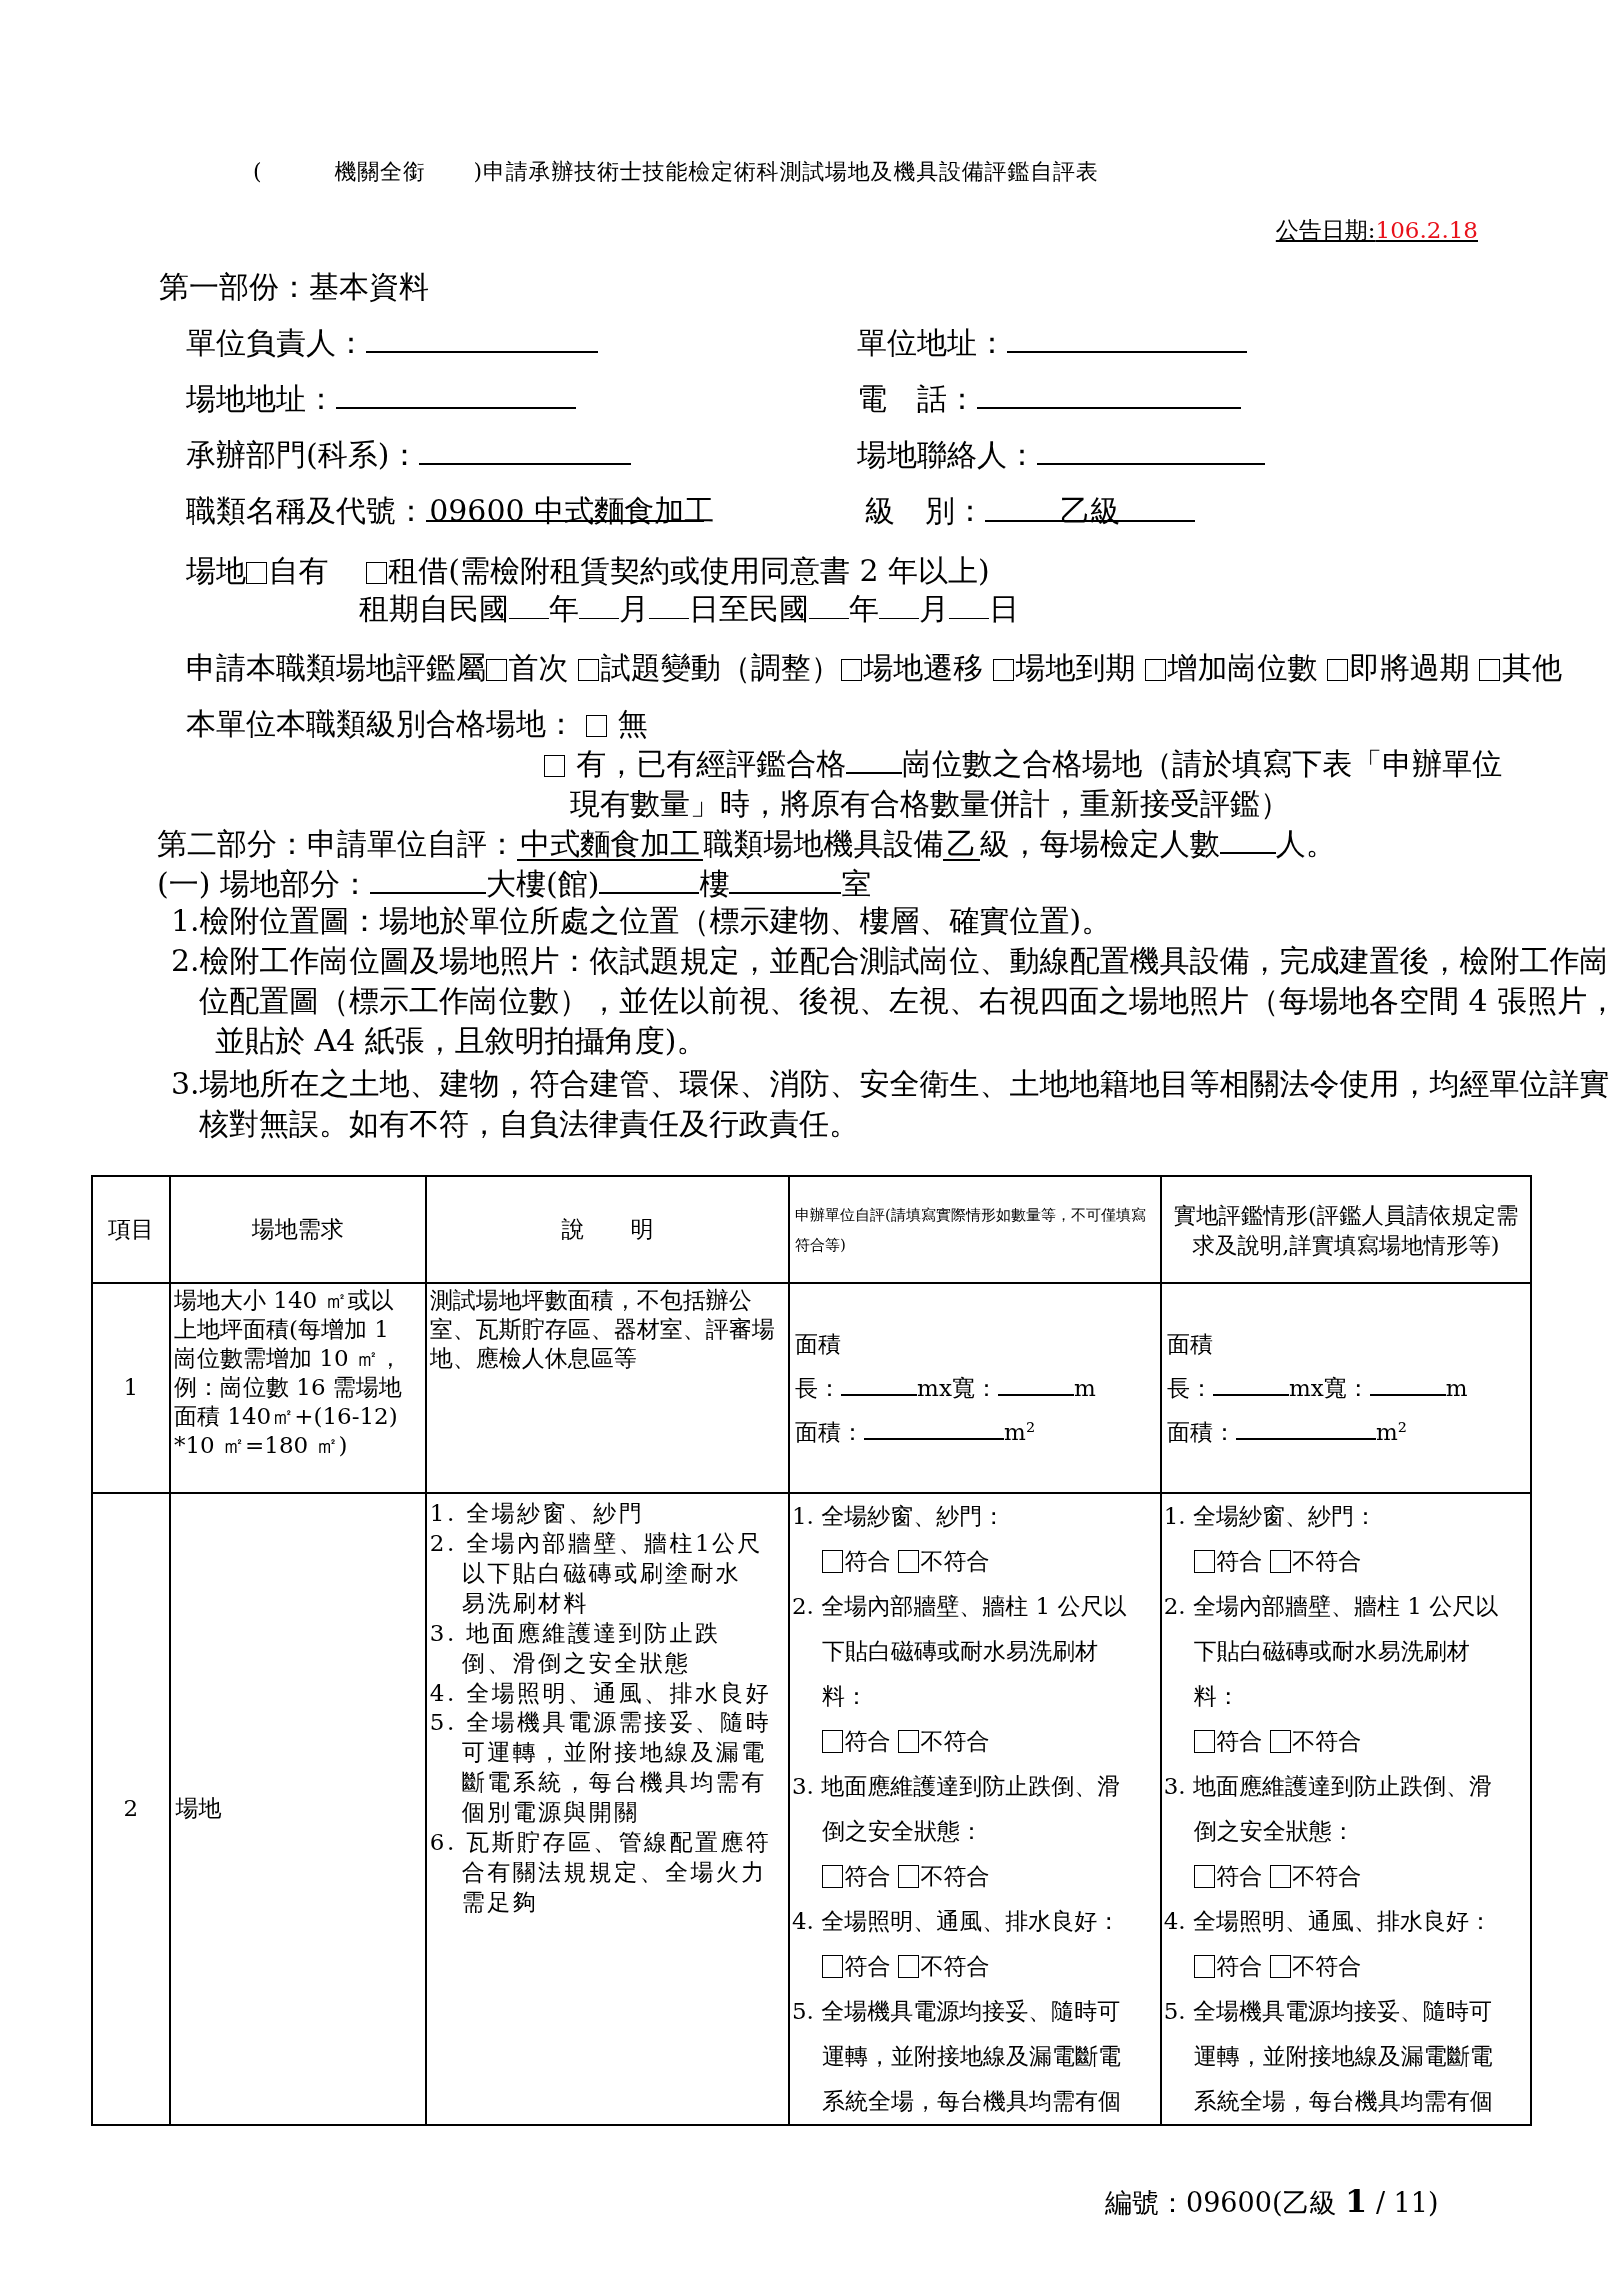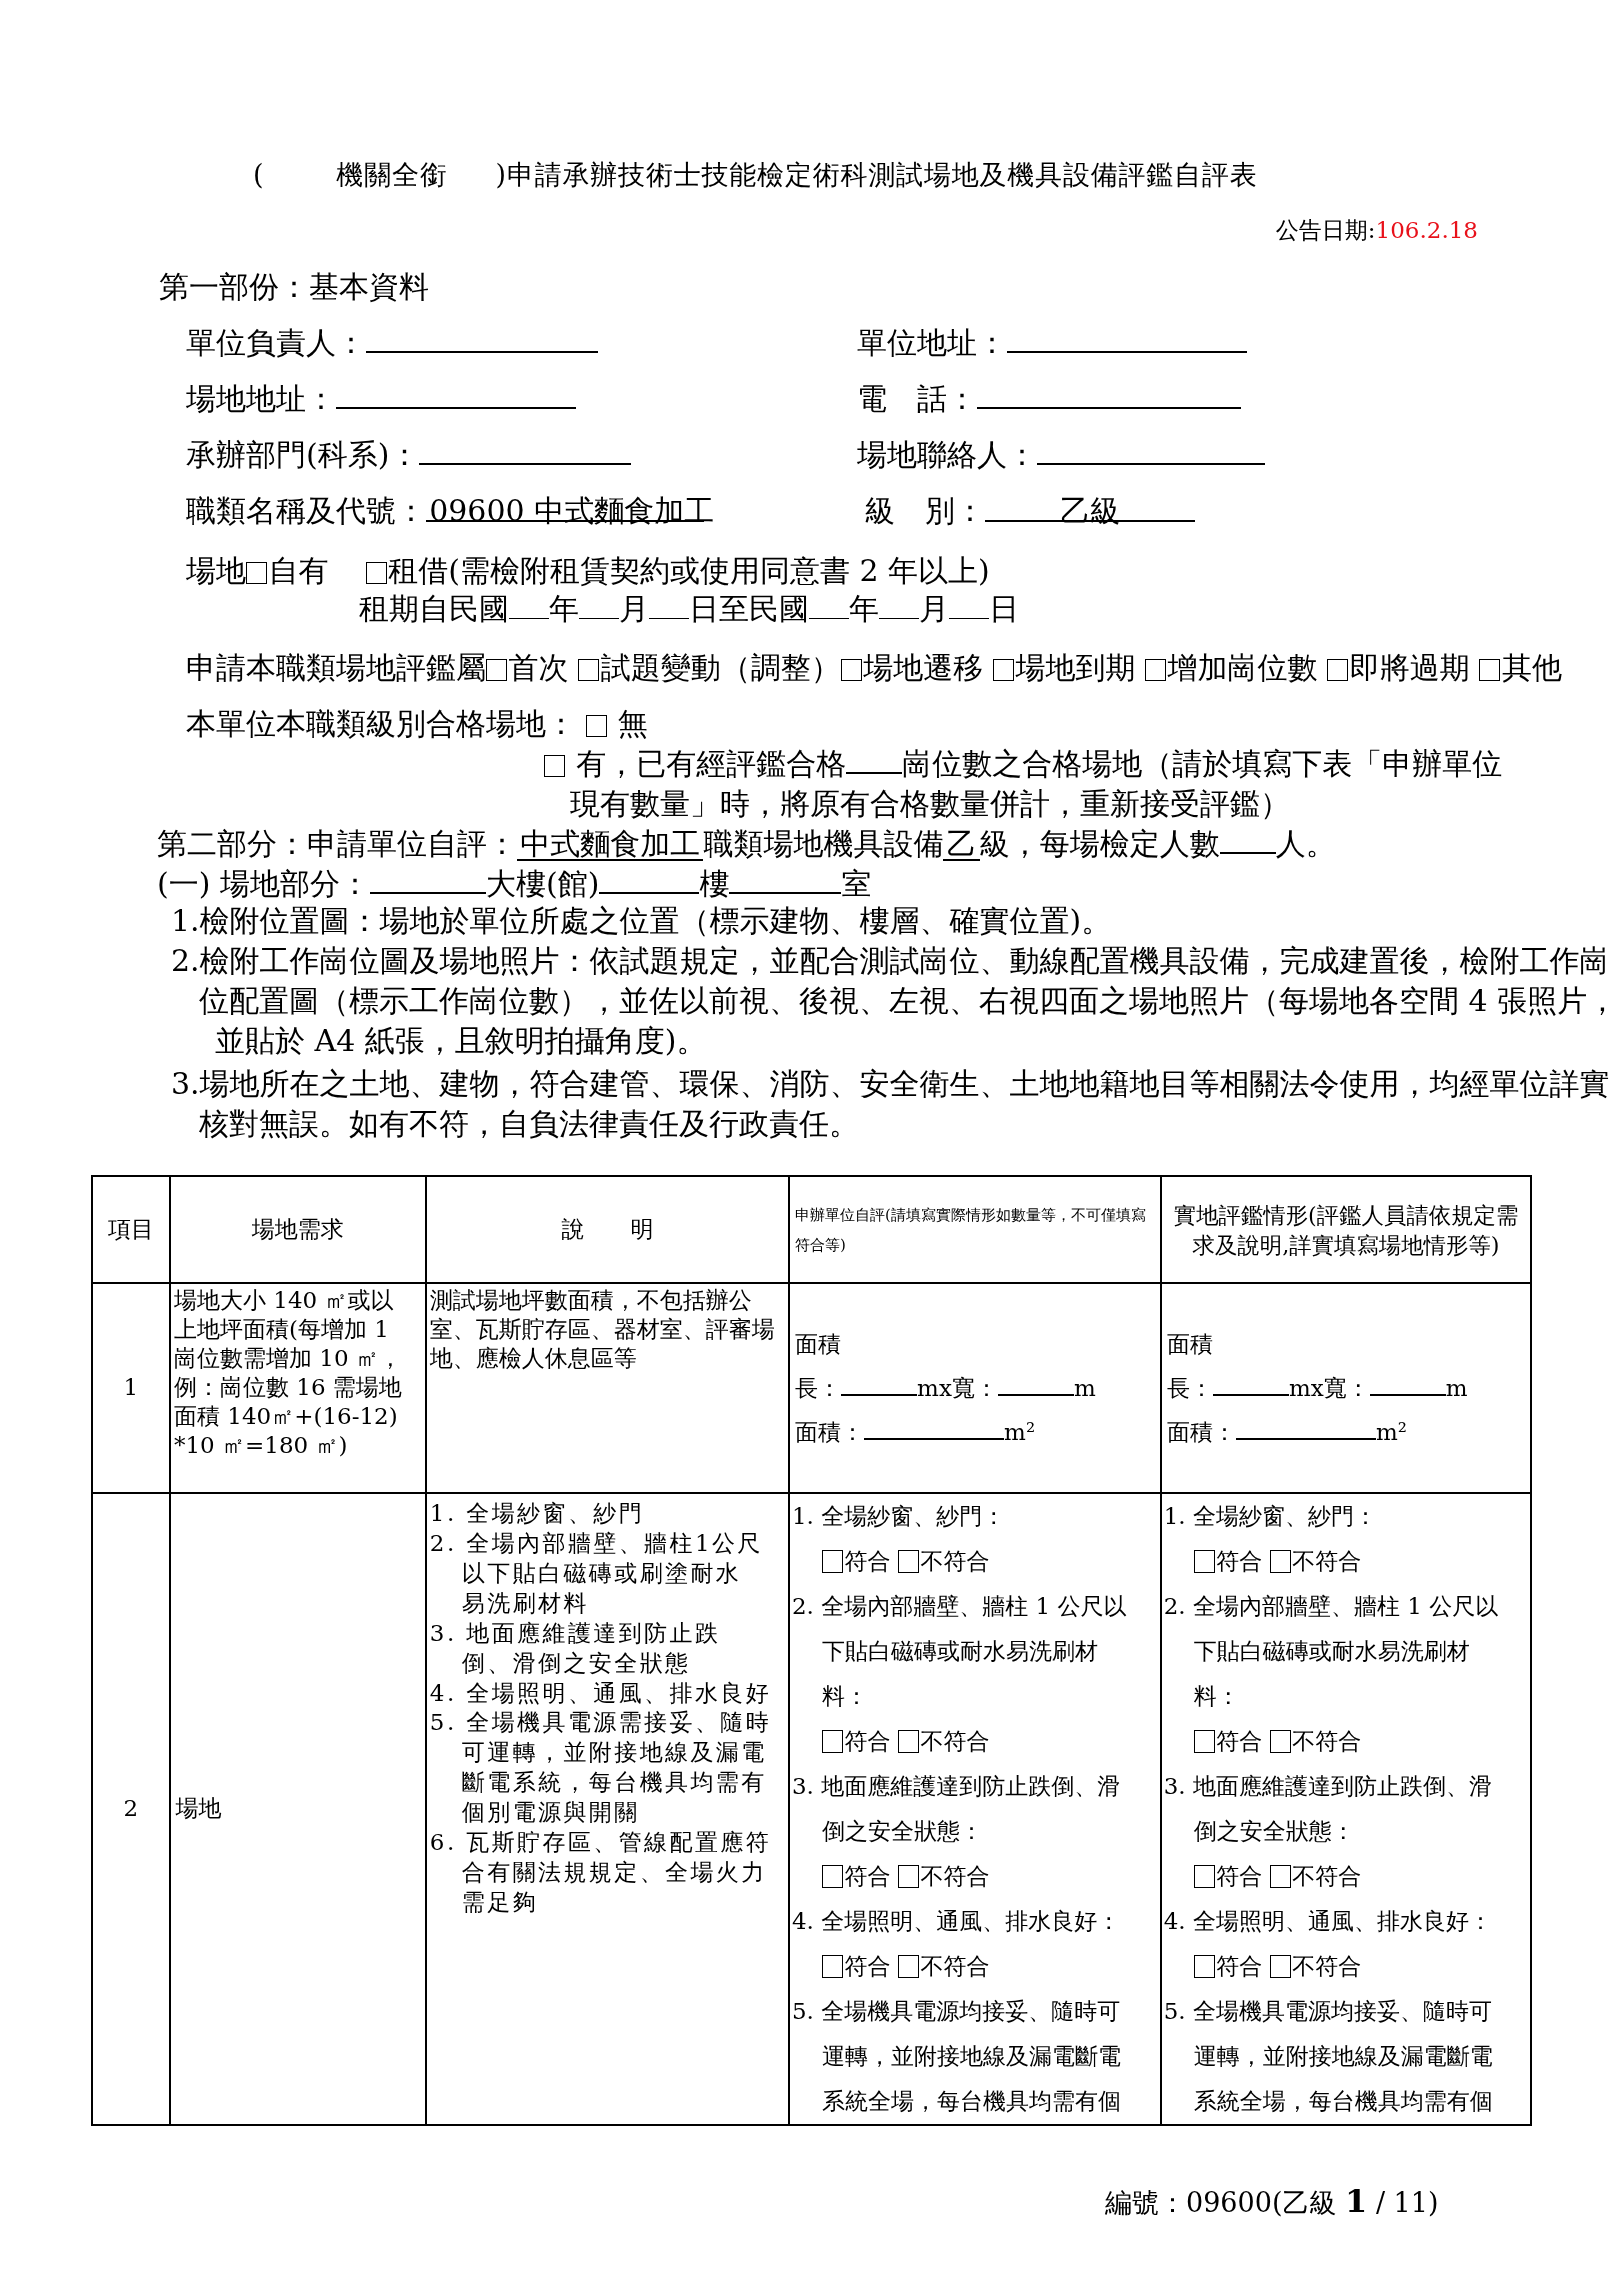--- a/index.html
+++ b/index.html
@@ -1,23 +1,23 @@
 <!DOCTYPE html>
 <html style="font-size:13px"><head>
 <meta charset="utf-8">
 <style>
   html, body { margin:0; padding:0; background:#ffffff; }
   body { width:1621px; height:2295px; position:relative; overflow:hidden;
          font-family:"DejaVu Serif","Liberation Serif",serif; color:#000; }
   .abs { position:absolute; white-space:nowrap; }
   .t { font-size:30px; line-height:1; }
-  .title { font-size:27px; left:253px; top:157px; letter-spacing:0.8px; }
+  .title { font-size:22px; left:253px; top:157px; letter-spacing:0.8px; }
   .title .gap { display:inline-block; width:72px; }
   .title .gap2 { display:inline-block; width:48px; }
-  .pubdate { right:143px; top:215px; font-size:23px; }
+  .pubdate { right:143px; top:215px; font-size:23px;text-decoration:underline; }
   .red { color:#e8111a; }
   .uline { display:inline-block; border-bottom:2.4px solid #000; vertical-align:baseline; height:21px; }
   .uline-text { display:inline-block; border-bottom:2.4px solid #000; padding:0 3.2px; }
   .box { display:inline-block; width:21px; height:22.4px; border:1.6px solid #000; box-sizing:border-box; vertical-align:-3.2px; margin-right:1.6px; }
   .short { display:inline-block; width:40px; border-bottom:1.6px solid #000; height:19px; vertical-align:baseline; }
   table.main { position:absolute; left:91px; top:1175px; border-collapse:collapse; width:1441px; }
   table.main td { border:2.4px solid #000; vertical-align:middle; padding:3.2px 4.8px; font-size:23px; line-height:1.3; }
   table.main td.c { text-align:center; }
   .hdr td { height:99px; }
   .cellblock div { line-height:44px; }

